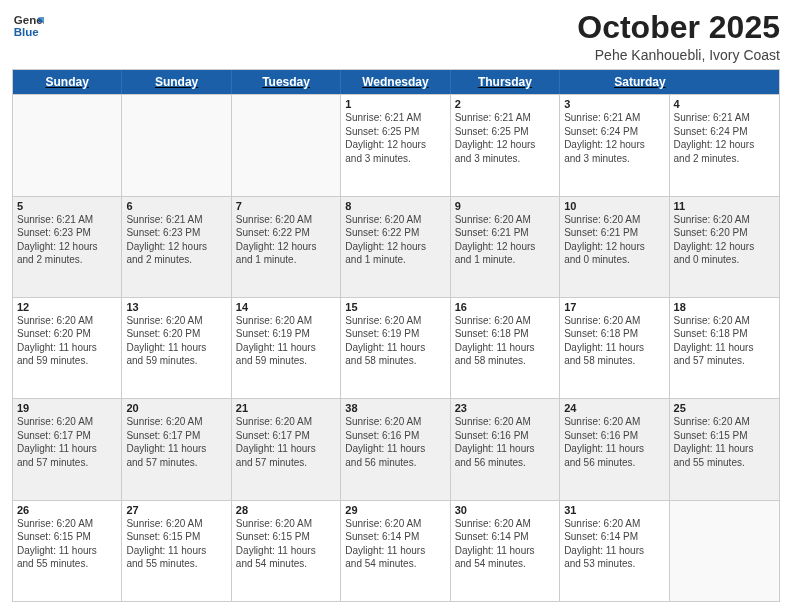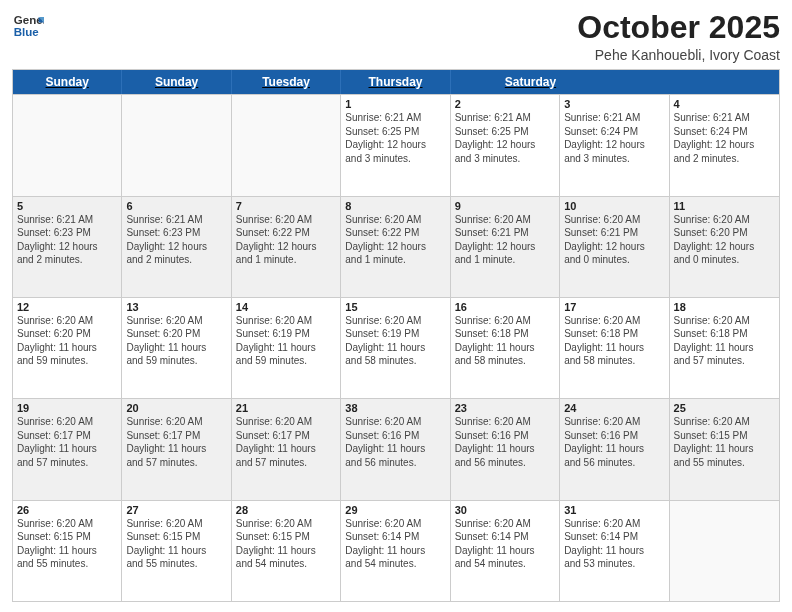--- a/index.html
+++ b/index.html
@@ -122,20 +122,21 @@
       <div class="month-title">October 2025</div>
       <div class="location-title">Pehe Kanhouebli, Ivory Coast</div>
     </div>
   </div>
 
   <div class="calendar">
     <div class="cal-header">
     <div class="cal-header-cell">Sunday</div>
         <div class="cal-header-cell">Sunday</div>
         <div class="cal-header-cell">Tuesday</div>
+        <div class="cal-header-cell">Wednesday</div>
         <div class="cal-header-cell">Thursday</div>
         <div class="cal-header-cell">Saturday</div>
       </div>
     <div class="cal-body">
     <div class="cal-row">
           <div class="cal-cell empty"></div>
           <div class="cal-cell empty"></div>
           <div class="cal-cell empty"></div>
           <div class="cal-cell">
             <span class="day-num">1</span>

